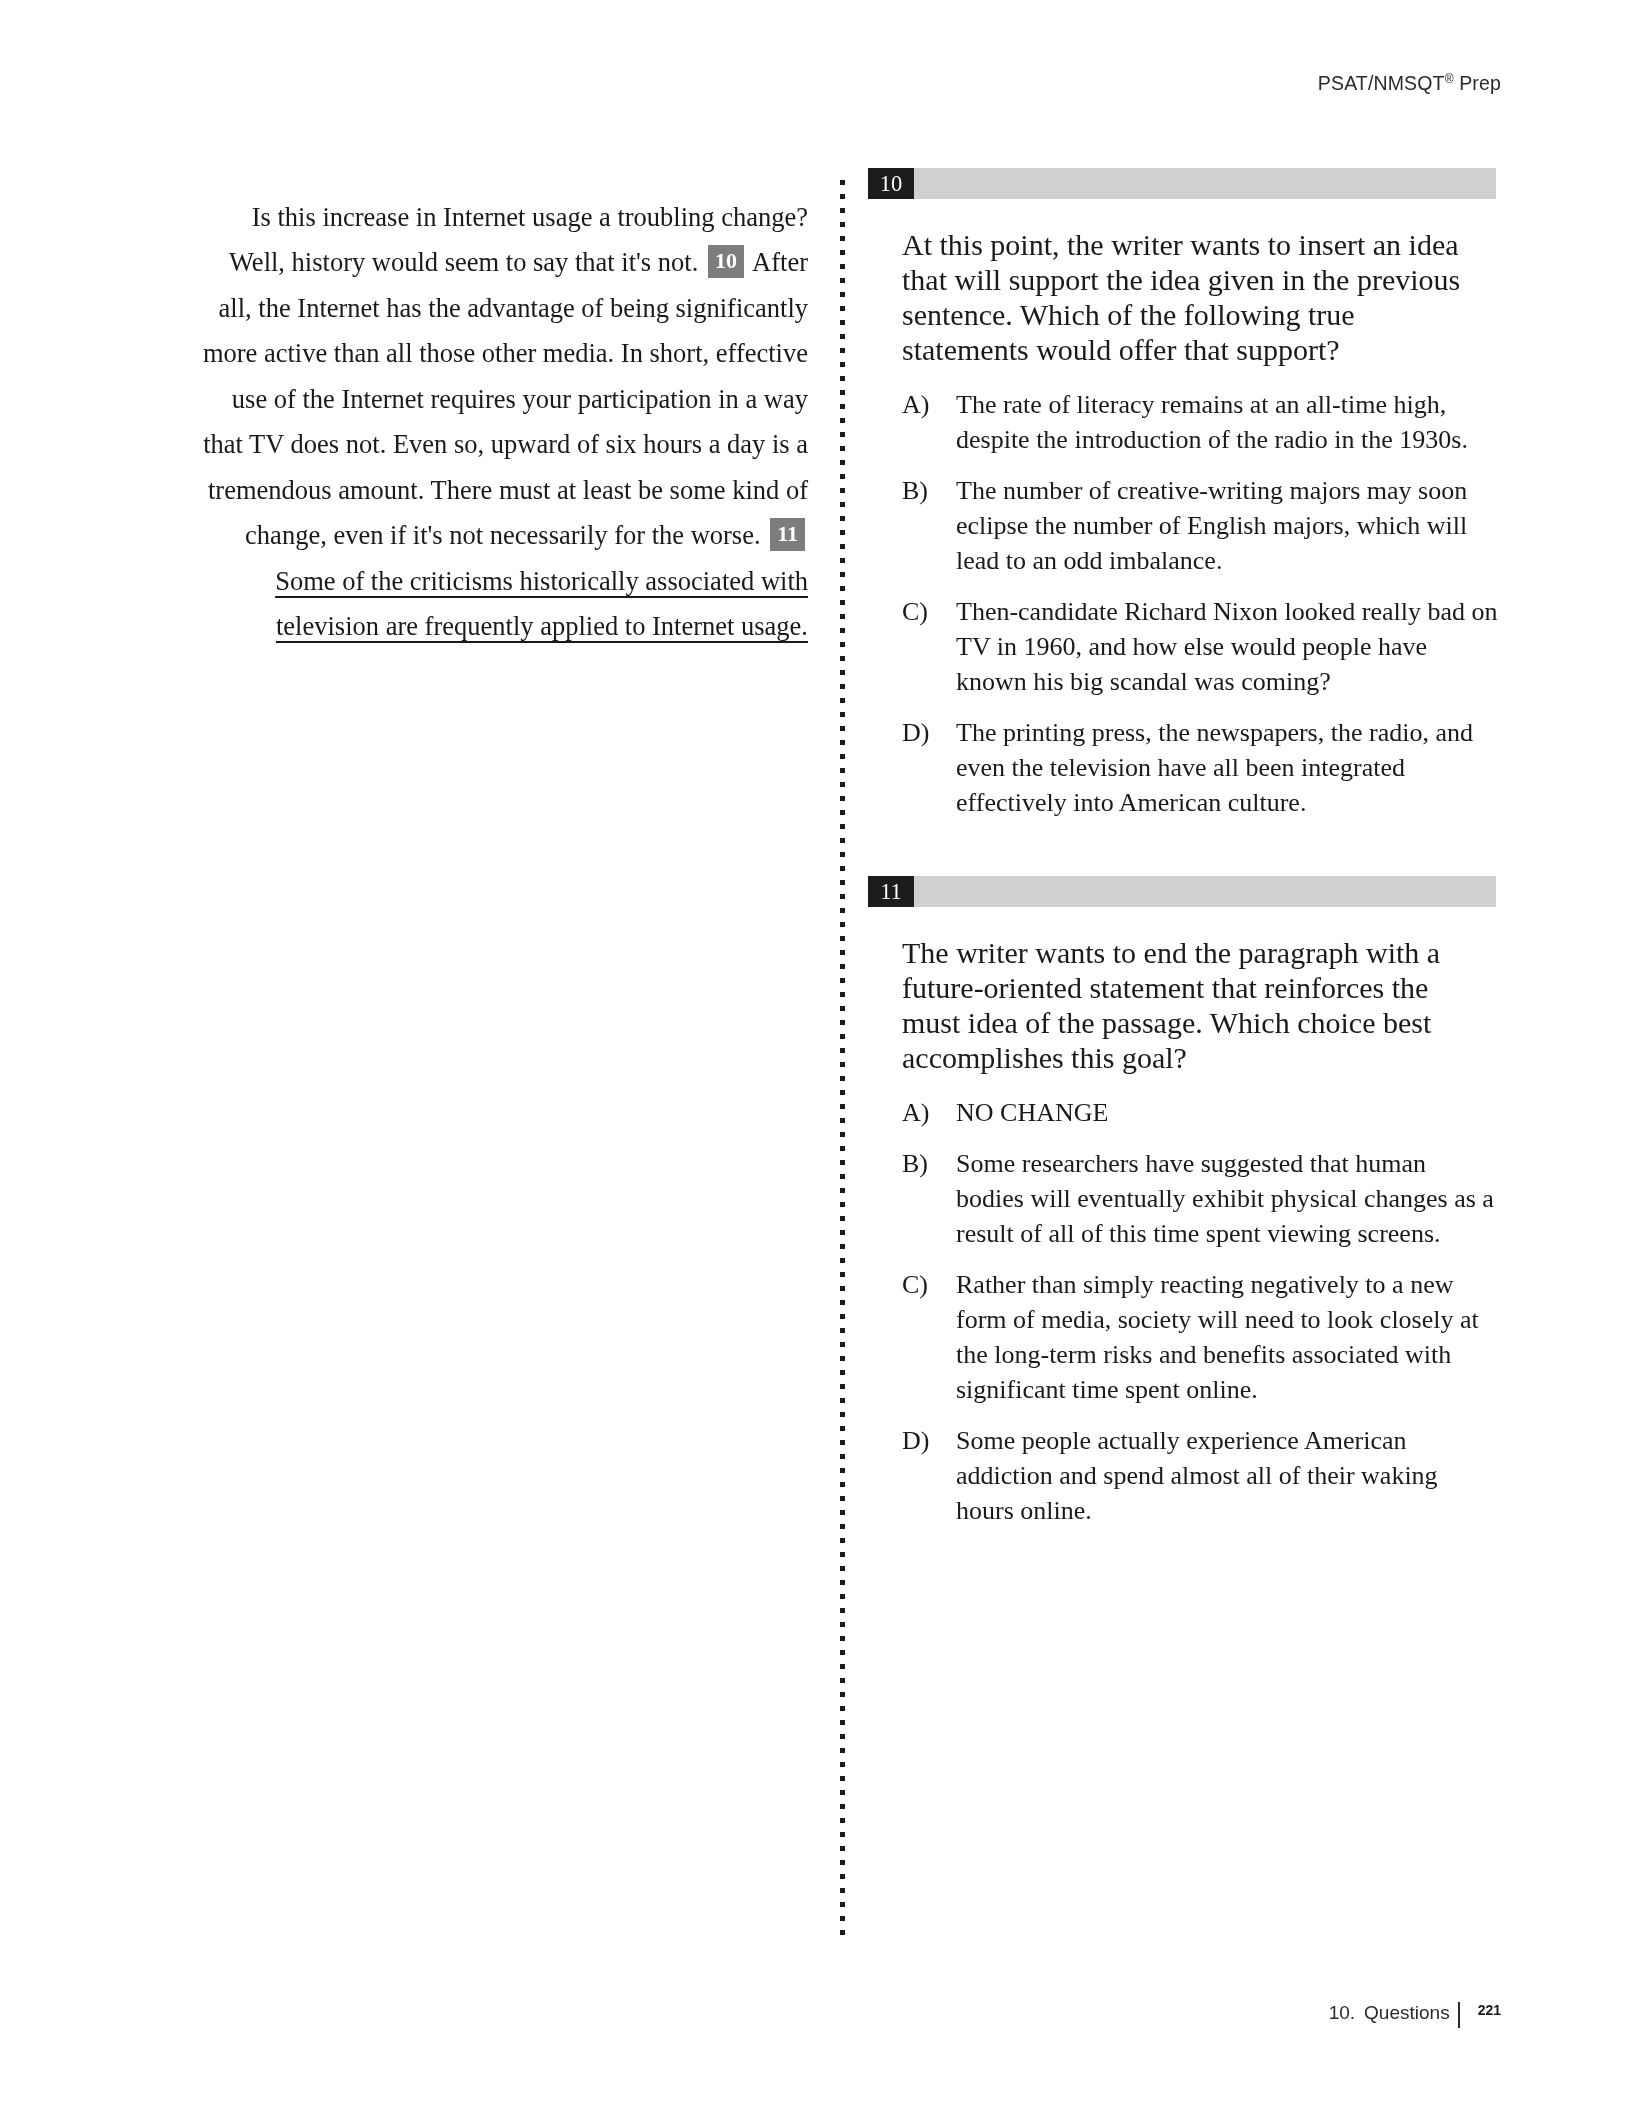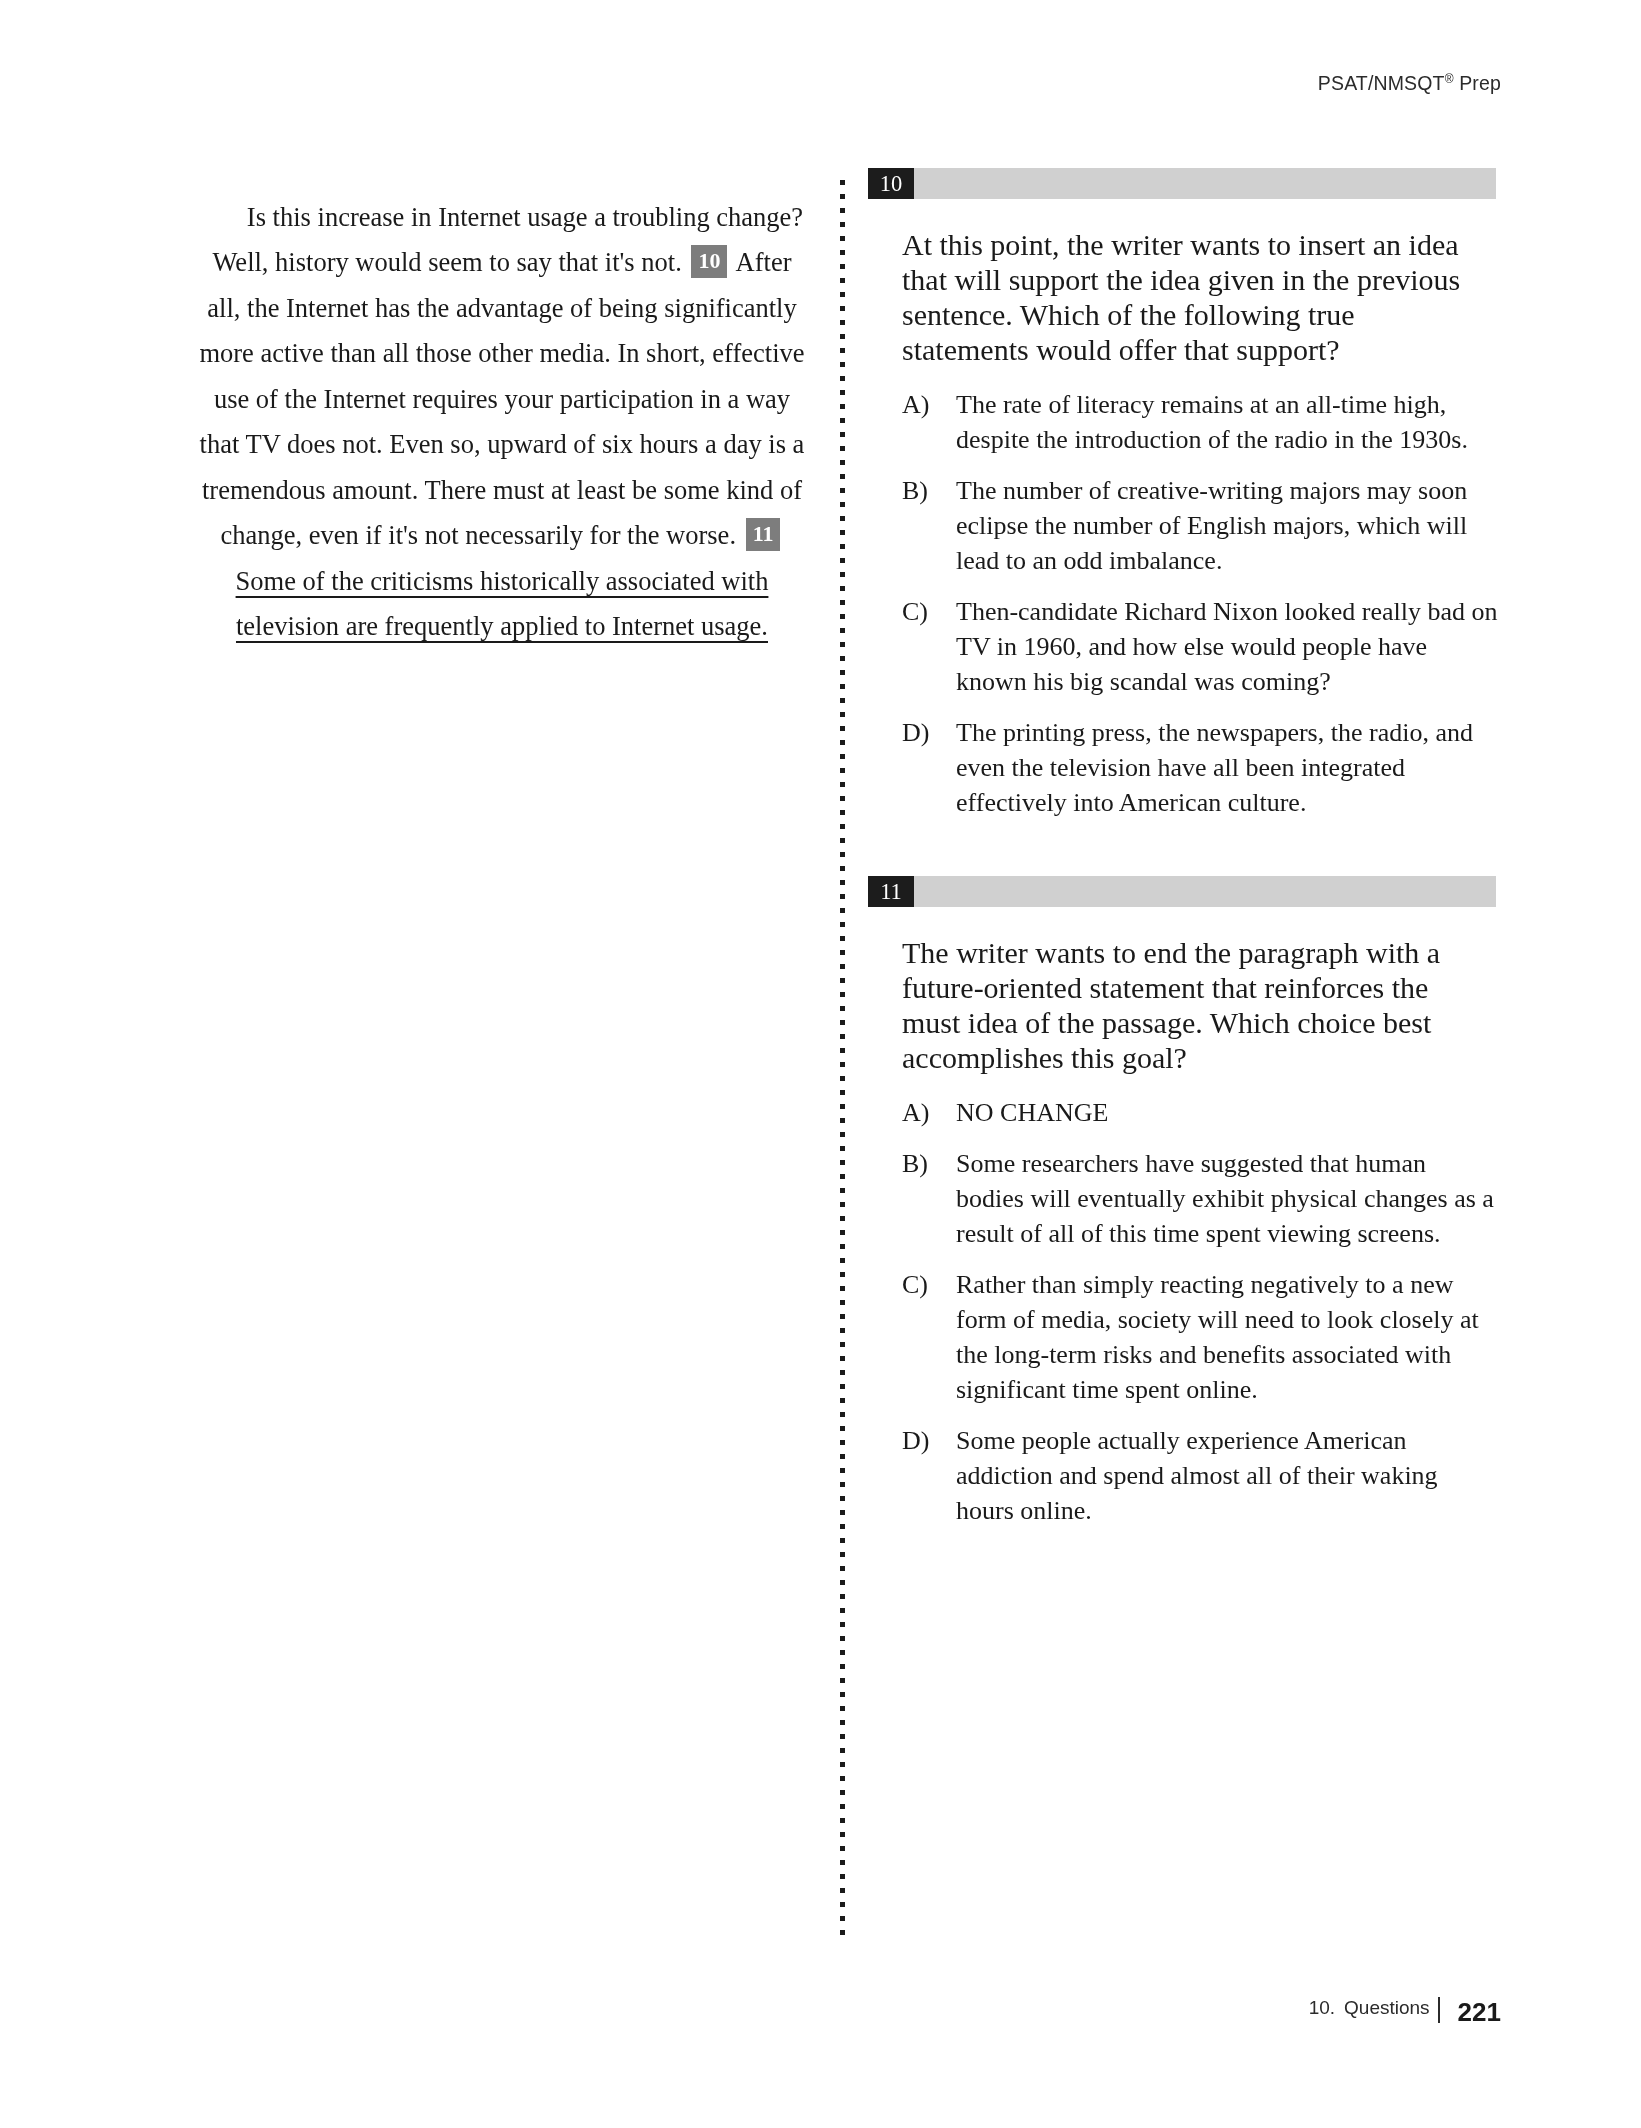--- a/index.html
+++ b/index.html
@@ -64,21 +64,21 @@
     height: 1762px;
     background-image: linear-gradient(to bottom, #1a1a1a 0px, #1a1a1a 5px, rgba(0,0,0,0) 5px, rgba(0,0,0,0) 14px);
     background-size: 5px 14px;
     background-repeat: repeat-y;
   }
 
   
   .passage {
     font-size: 26.5px;
     line-height: 45.5px;
-    text-align: center;
+    text-align: right;
     color: #1a1a1a;
   }
   .passage .indent { display: inline-block; width: 46px; }
 
   
   .inline-marker {
     display: inline-block;
     background: #7d7d7d;
     color: #ffffff;
     font-family: "Liberation Serif", "DejaVu Serif", serif;
@@ -167,21 +167,21 @@
   .footer-section-label { margin-right: 8px; }
   .footer-rule {
     display: inline-block;
     width: 2px;
     height: 26px;
     background: #2b2b2b;
     margin-right: 18px;
   }
   .footer-page-number {
     font-weight: bold;
-    font-size: 26px;
+    font-size: 14px;
     color: #1a1a1a;
   }
 </style>
 </head>
 <body>
 
 <div class="running-header"><span>PSAT/NMSQT</span><sup>®</sup><span> Prep</span></div>
 
 <div class="page-body">
 

